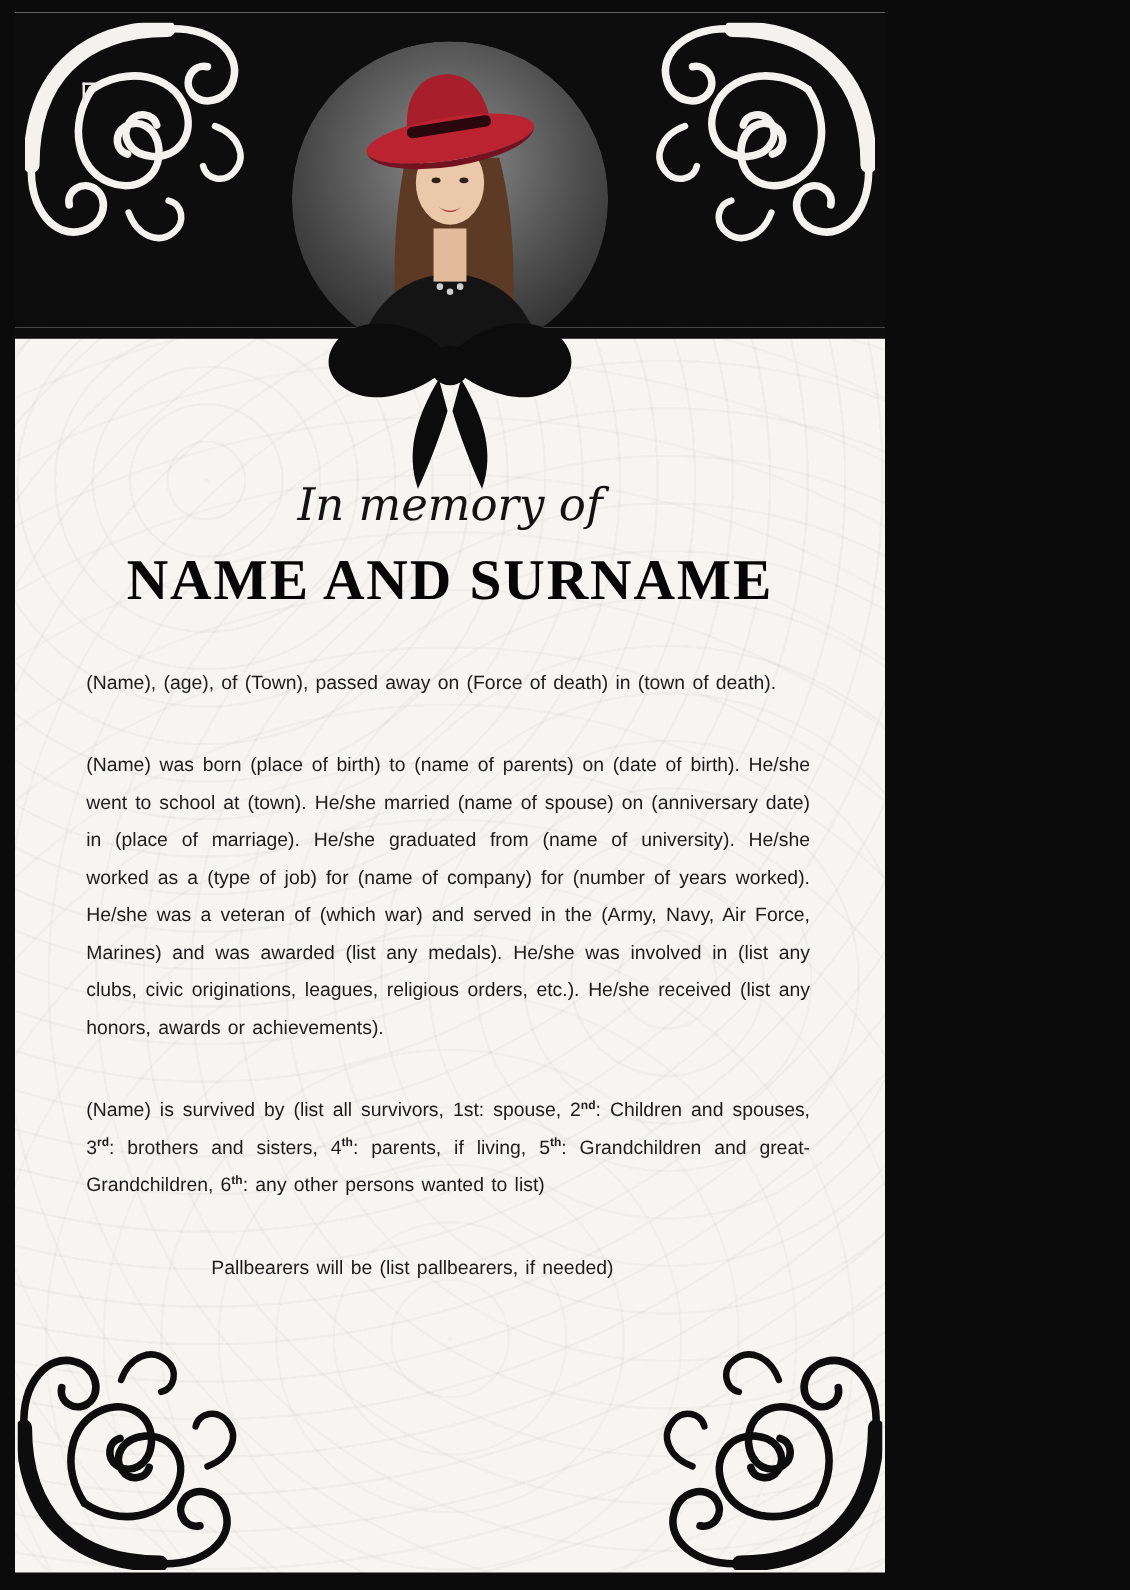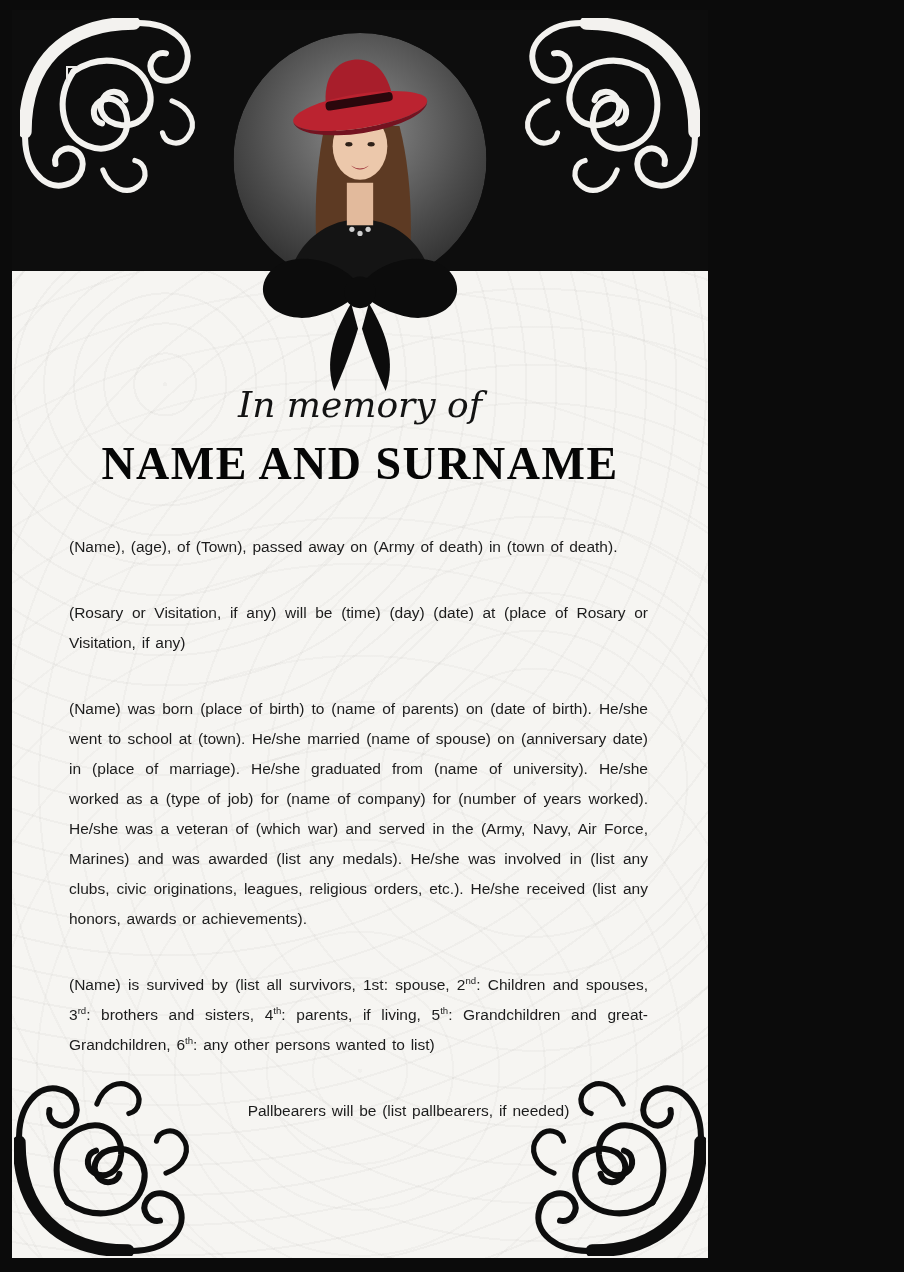--- a/index.html
+++ b/index.html
@@ -82,23 +82,23 @@
     font-size:15.5px;
     line-height:30px;
     color:#1c1c1c;
     text-align:justify;
     word-spacing:1.5px;
     margin-bottom:36px;
   }
   p.obit.indent {
     margin-left:100px;
     margin-bottom:14px;
-    text-align:center;
-  }
-  p.obit sup { font-size:0.62em; line-height:0; vertical-align:super; }
+    text-align:left;
+  }
+  p.obit sup { font-size:0.62em; line-height:0; vertical-align:super;font-weight:bold; }
 </style>
 </head>
 <body>
 
 <svg width="0" height="0" style="position:absolute">
   <symbol id="flourish" viewBox="0 0 220 220">
     <g fill="none" stroke="currentColor" stroke-linecap="round">
       <path stroke-width="15" d="M6 132 C 6 52, 52 6, 132 6"></path>
       <path stroke-width="7" d="M132 6 c 42 -2, 68 22, 61 47 c -5 20, -29 26, -39 12 c -8 -12, 2 -27, 15 -24"></path>
       <path stroke-width="7" d="M6 132 c -2 42, 22 68, 47 61 c 20 -5, 26 -29, 12 -39 c -12 -8, -27 2, -24 15"></path>
@@ -182,20 +182,19 @@
       </g>
     </svg>
   </div>
 
   <div class="titles">
     <div class="tribute">In memory of</div>
     <div class="name">NAME AND SURNAME</div>
   </div>
 
   <div class="content">
-    <p class="obit">(Name),  (age), of (Town),  passed away on (Army of death) in (town of death).</p>
-    <p class="obit">(Rosary or Visitation, if any) will be (time) (day) (date) at (place of Rosary or Visitation, if any)</p>
+    <p class="obit">(Name),  (age), of (Town),  passed away on (Force of death) in (town of death).</p>
     <p class="obit">(Name)  was born (place of birth) to (name of parents) on (date of birth).  He/she went to school  at (town).   He/she married (name  of spouse)  on (anniversary date) in (place of marriage). He/she graduated from (name of university). He/she worked as a (type of job) for (name of company)  for (number of years worked).  He/she was a veteran of (which war) and served in the (Army, Navy, Air Force, Marines) and was awarded (list any medals).  He/she was involved in (list any clubs,  civic originations, leagues, religious orders, etc.).  He/she received (list any honors,  awards or achievements).</p>
     <p class="obit">(Name)  is survived by (list all survivors, 1st: spouse, 2<sup>nd</sup>: Children and spouses,  3<sup>rd</sup>: brothers and sisters, 4<sup>th</sup>: parents, if living, 5<sup>th</sup>: Grandchildren and great-Grandchildren,  6<sup>th</sup>: any other persons wanted to list)</p>
     <p class="obit indent">Pallbearers will be (list pallbearers, if needed)</p>
   </div>
 
 </div>
 
 </body></html>

